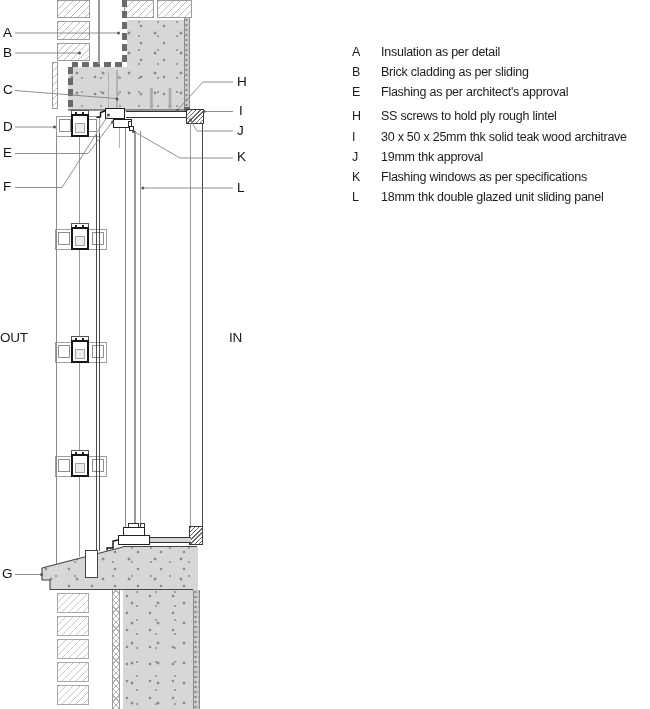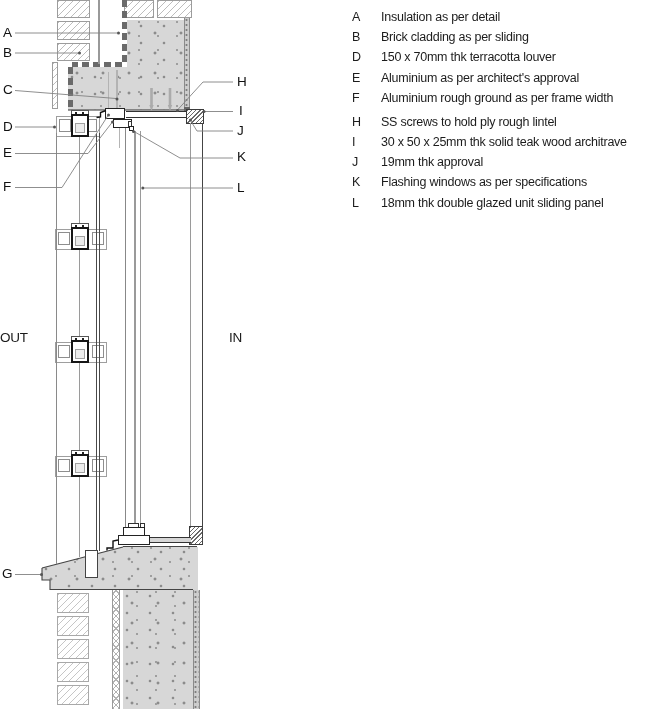--- a/index.html
+++ b/index.html
@@ -23,21 +23,21 @@
     background-size:4px 5px;border-left:1px solid #8a8a8a;border-right:1px solid #8a8a8a;}
   .insulzz{background-color:#fff;
     background-image:repeating-linear-gradient(45deg,#b2b2b2 0 1px,transparent 1px 4.5px),
                      repeating-linear-gradient(-45deg,#b2b2b2 0 1px,transparent 1px 4.5px);
     border-left:1px solid #9a9a9a;border-right:1px solid #9a9a9a;}
   .archhatch{background-image:repeating-linear-gradient(135deg,#6a6a6a 0 1px,transparent 1px 3px);
     border:1px solid #3a3a3a;background-color:#fff;}
   .whitebox{background:#fff;border:1.3px solid #222;}
   .callout{position:absolute;font-size:13.5px;letter-spacing:-0.2px;color:#111;line-height:13px;}
   .sidelabel{position:absolute;font-size:13.5px;letter-spacing:-0.2px;color:#1a1a1a;line-height:14px;}
-  #legend{position:absolute;left:352px;top:7px;width:296px;font-size:12.5px;
+  #legend{position:absolute;left:352px;top:42px;width:296px;font-size:12.5px;
           letter-spacing:-0.25px;color:#1c1c1c;}
   .legend-row{line-height:20.2px;white-space:nowrap;}
   .legend-key{display:inline-block;width:29px;}
   svg.layer{position:absolute;left:0;top:0;pointer-events:none;}
 </style>
 </head>
 <body>
 
 <div id="app">
 
@@ -212,22 +212,20 @@
       <div class="callout" style="position:absolute;left:237px;top:124px;">J</div>
       <div class="callout" style="position:absolute;left:237px;top:150px;">K</div>
       <div class="callout" style="position:absolute;left:237px;top:181px;">L</div>
     </div>
   <div class="sidelabel" style="left:0px;top:331px;">OUT</div>
   <div class="sidelabel" style="left:229px;top:331px;">IN</div>
 
   <div id="legend">
       <div class="legend-row"><span class="legend-key">A</span><span>Insulation as per detail</span></div>
       <div class="legend-row"><span class="legend-key">B</span><span>Brick cladding as per sliding</span></div>
-      <div class="legend-row"><span class="legend-key">D</span><span>150 x 70mm thk terracotta louver</span></div>
-      <div class="legend-row"><span class="legend-key">E</span><span>Aluminium as per architect's approval</span></div>
-      <div class="legend-row"><span class="legend-key">F</span><span>Aluminium rough ground as per frame width</span></div>
+      <div class="legend-row"><span class="legend-key">E</span><span>Flashing as per architect's approval</span></div>
       <div class="legend-row" style="margin-top: 3.8px;"><span class="legend-key">H</span><span>SS screws to hold ply rough lintel</span></div>
       <div class="legend-row"><span class="legend-key">I</span><span>30 x 50 x 25mm thk solid teak wood architrave</span></div>
       <div class="legend-row"><span class="legend-key">J</span><span>19mm thk approval</span></div>
       <div class="legend-row"><span class="legend-key">K</span><span>Flashing windows as per specifications</span></div>
       <div class="legend-row"><span class="legend-key">L</span><span>18mm thk double glazed unit sliding panel</span></div>
     </div>
 </div>
 
 </body></html>

